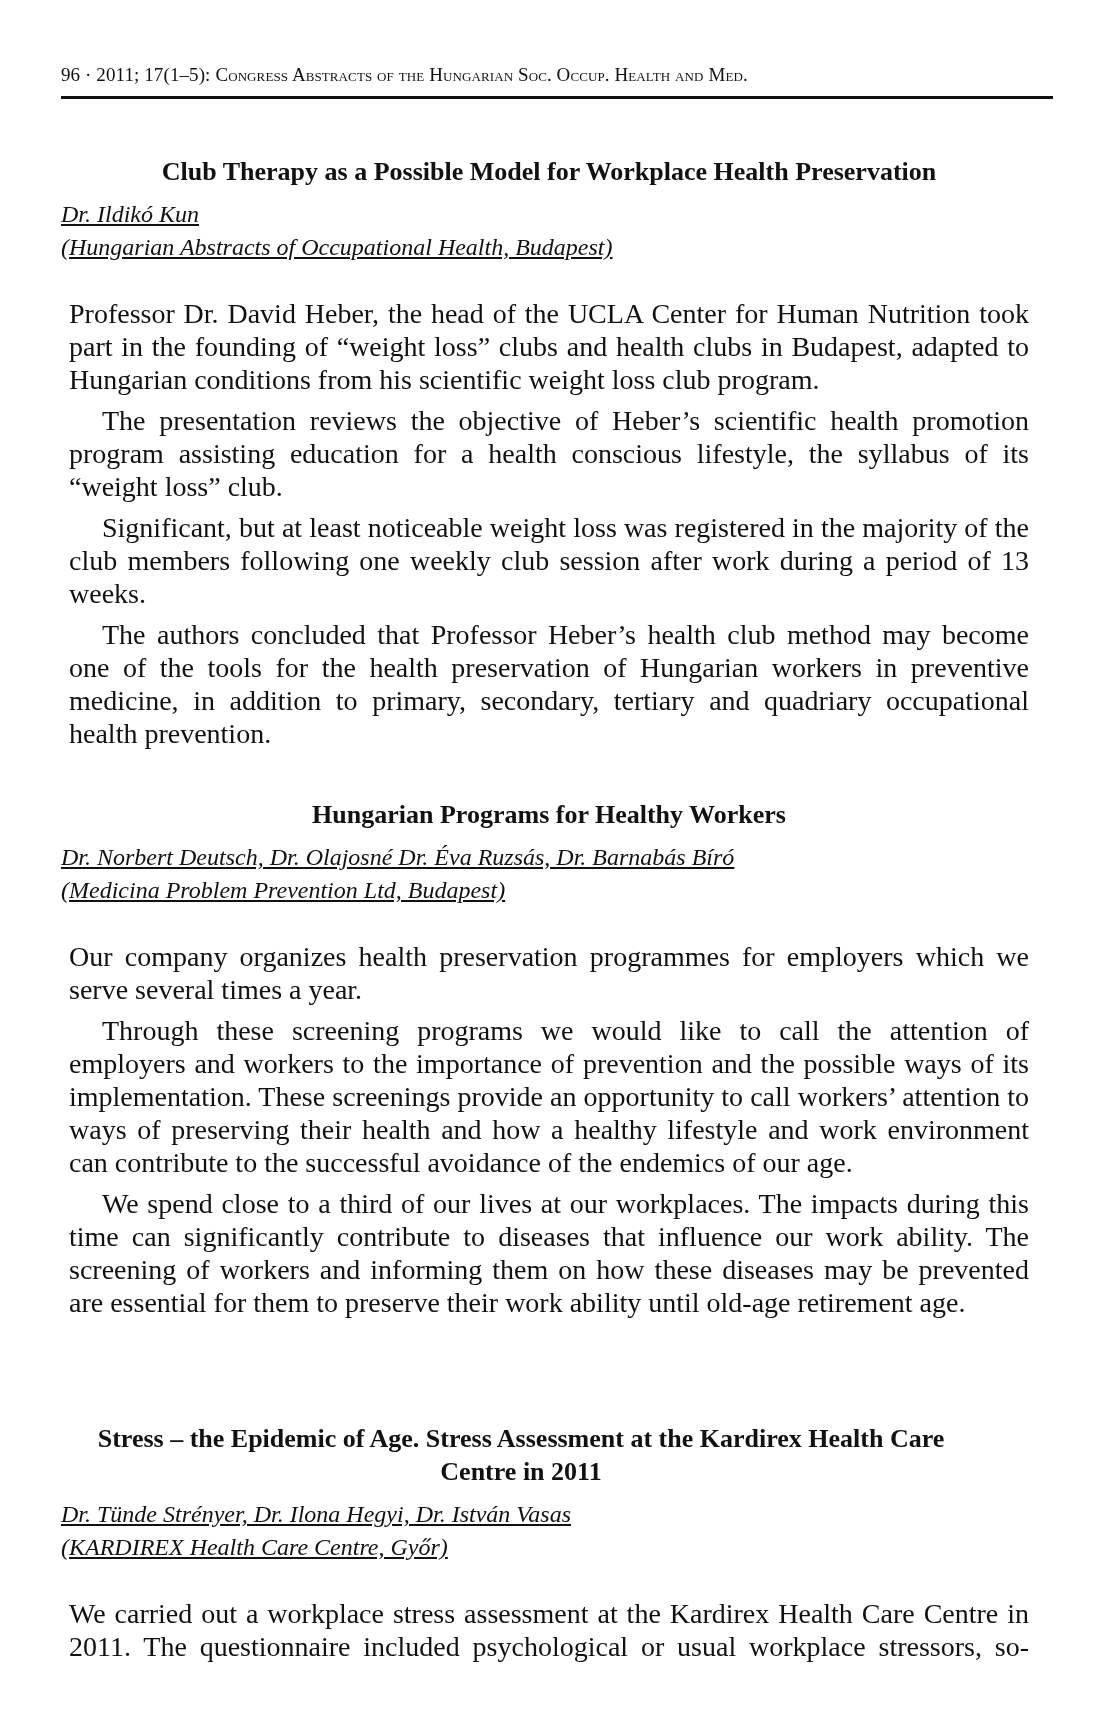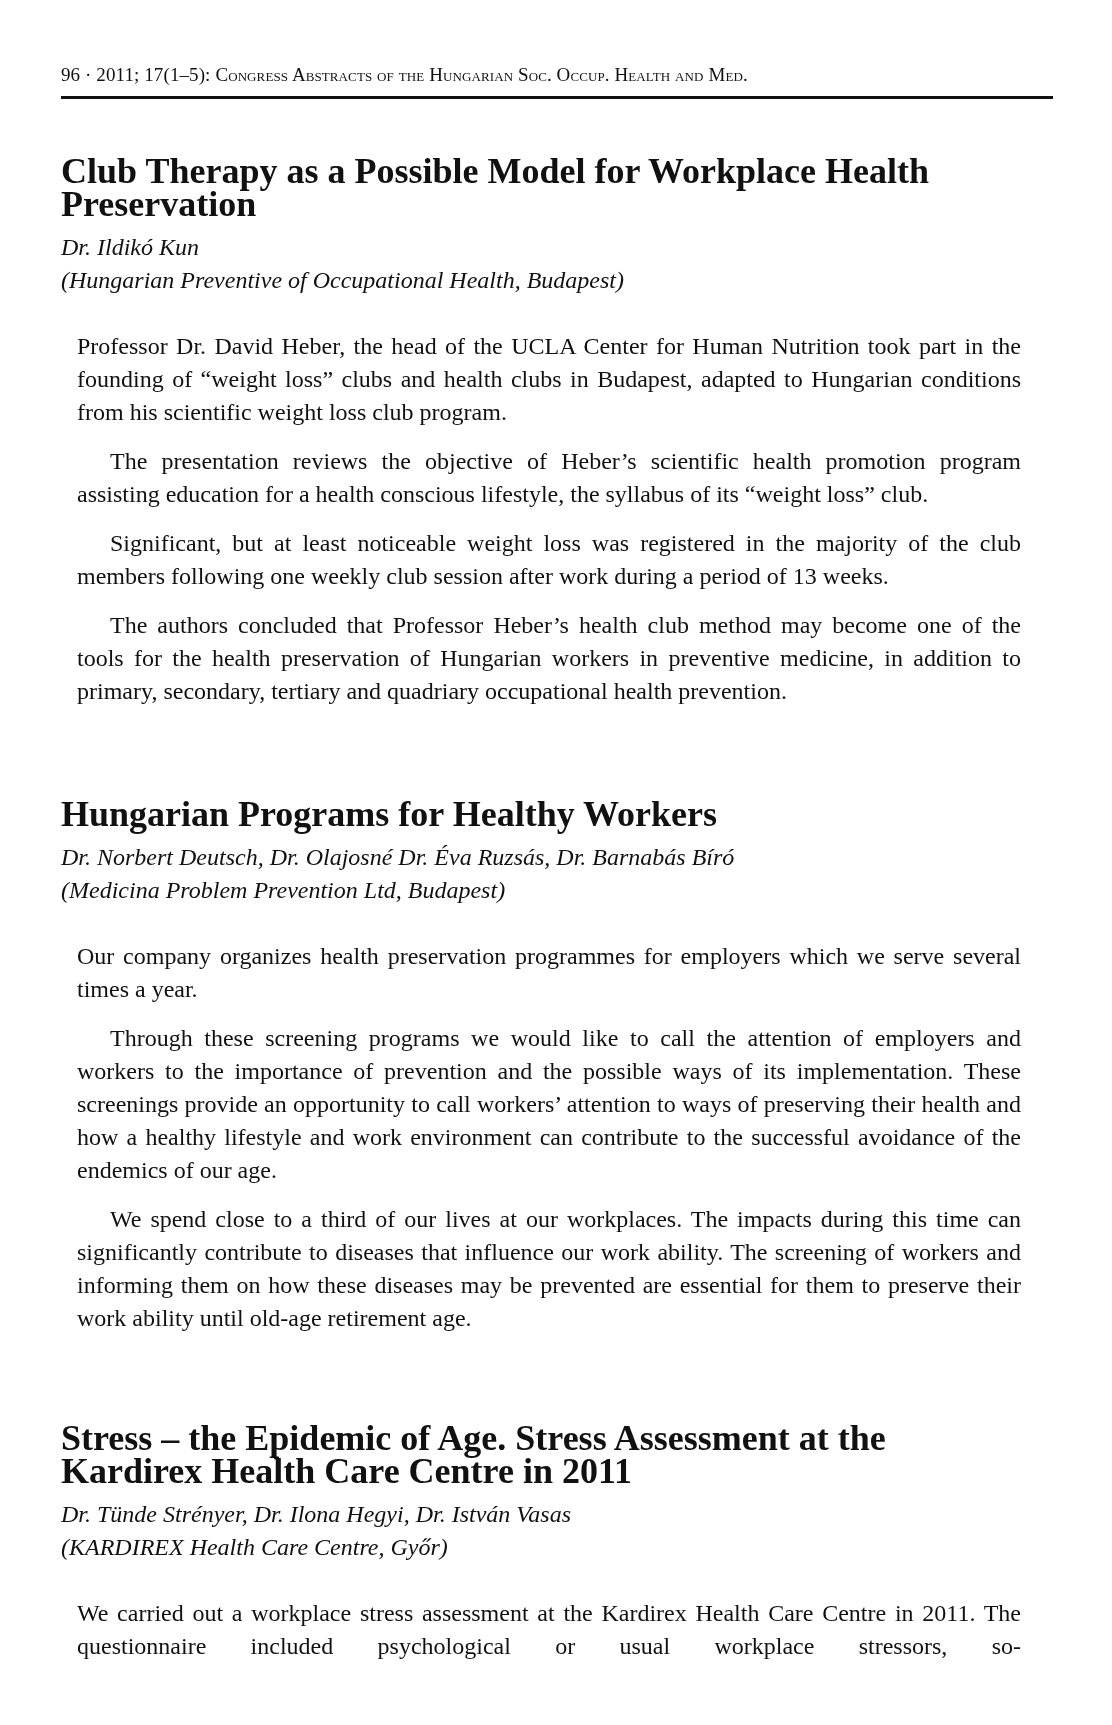--- a/index.html
+++ b/index.html
@@ -3,46 +3,46 @@
 <meta charset="utf-8">
 <style>
   html, body { margin:0; padding:0; background:#ffffff; }
   body { width:1112px; height:1725px; position:relative; overflow:hidden;
          font-family:"Liberation Serif","DejaVu Serif",serif; color:#111; }
   .page { position:absolute; left:61px; width:976px; top:0; }
   .running-head { position:absolute; top:64px; left:0; width:992px; font-size:19px; letter-spacing:0.1px; white-space:nowrap; }
   .running-head .sc { font-variant:small-caps;text-align:right; }
   .rule { position:absolute; top:96px; left:0; width:992px; height:3px; background:#111; }
   .section { position:absolute; left:0; width:976px; }
-  .title { font-weight:bold; font-size:36px; line-height:33px; margin:0; }
+  .title { font-weight:bold; font-size:26px; line-height:33px; margin:0;text-align:center; }
   .authors, .affil { font-style:italic; font-size:24px; line-height:33px; margin:0; }
-  .meta { margin-top:10px; }
+  .meta { margin-top:10px;text-decoration:underline; }
   .body { margin-top:33px; }
-  .body p { margin:16px; font-size:24px; line-height:33px; text-align:justify; }
+  .body p { margin:8px; font-size:28px; line-height:33px; text-align:justify; }
   .body p.indent { text-indent:33px; }
   .body p.noindent { text-indent:0; }
 </style>
 </head>
 <body>
 
 <div class="page">
 
   <div class="running-head">
     <span>96</span>
     <span> · </span>
     <span>2011; 17(1–5):</span>
     <span class="sc">Congress Abstracts of the Hungarian Soc. Occup. Health and Med.</span>
   </div>
   <div class="rule"></div>
 
   <div class="section" style="top:155px;">
     <h2 class="title">Club Therapy as a Possible Model for Workplace Health Preservation</h2>
     <div class="meta">
       <p class="authors">Dr. Ildikó Kun</p>
-      <p class="affil">(Hungarian Preventive of Occupational Health, Budapest)</p>
+      <p class="affil">(Hungarian Abstracts of Occupational Health, Budapest)</p>
     </div>
     <div class="body">
       <p class="noindent">Professor Dr. David Heber, the head of the UCLA Center for Human Nutrition took part in the founding of “weight loss” clubs and health clubs in Budapest, adapted to Hungarian conditions from his scientific weight loss club program.</p>
       <p class="indent">The presentation reviews the objective of Heber’s scientific health promotion program assisting education for a health conscious lifestyle, the syllabus of its “weight loss” club.</p>
       <p class="indent">Significant, but at least noticeable weight loss was registered in the majority of the club members following one weekly club session after work during a period of 13 weeks.</p>
       <p class="indent">The authors concluded that Professor Heber’s health club method may become one of the tools for the health preservation of Hungarian workers in preventive medicine, in addition to primary, secondary, tertiary and quadriary occupational health prevention.</p>
     </div>
   </div>
 
   <div class="section" style="top:798px;">

